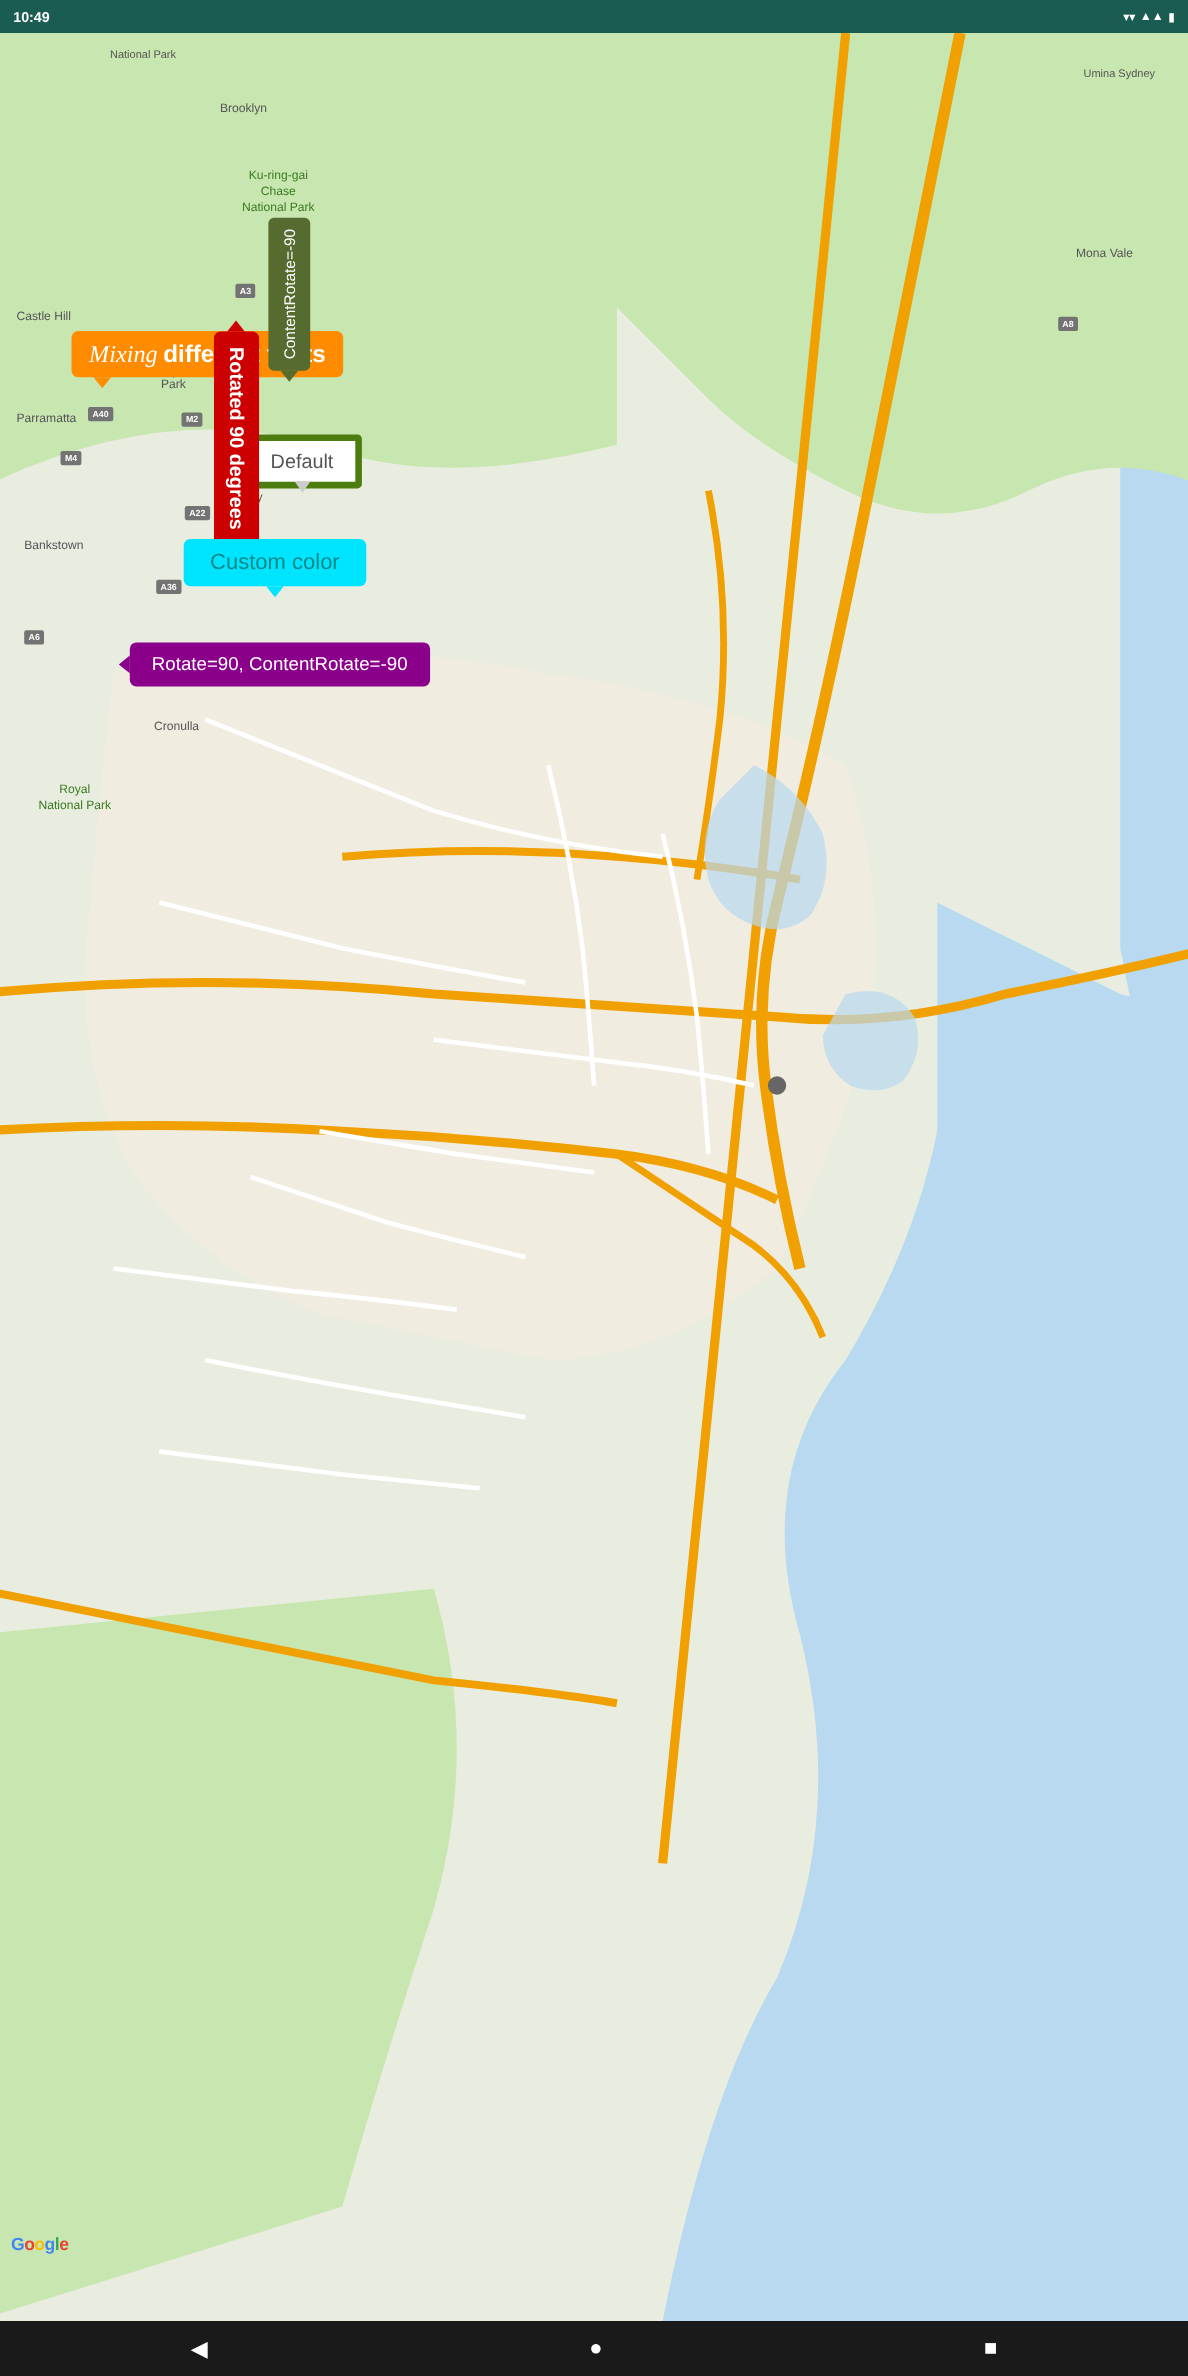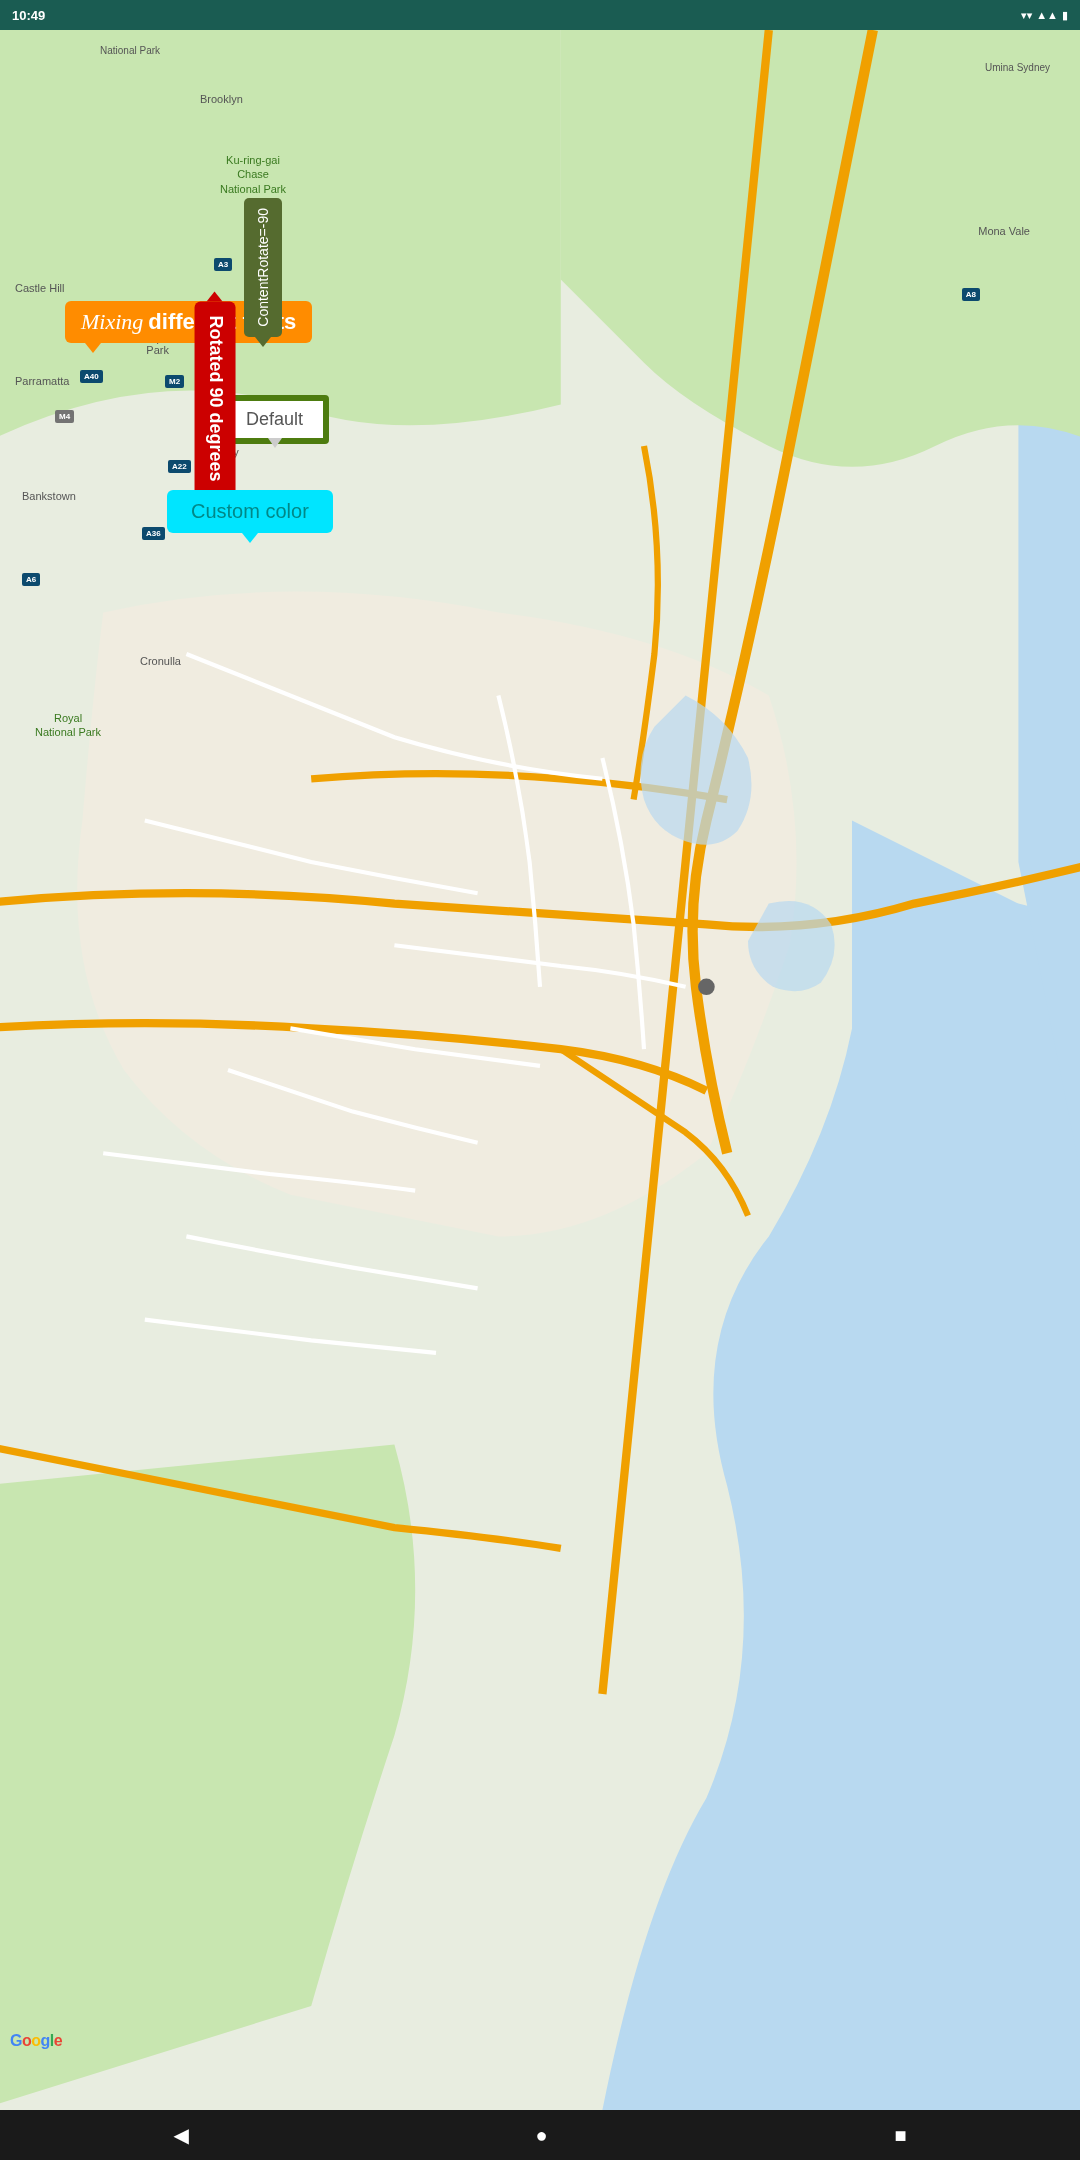--- a/index.html
+++ b/index.html
@@ -69,21 +69,21 @@
       position: absolute;
       color: #444;
       font-size: 10px;
       font-weight: 500;
       white-space: nowrap;
       text-align: center;
     }
 
     .map-road-badge {
       position: absolute;
-      background: #0c4a6e;
+      background: #737373;
       color: white;
       font-size: 8px;
       font-weight: bold;
       padding: 2px 4px;
       border-radius: 2px;
       white-space: nowrap;
     }
 
     
     .map-overlay {
@@ -408,20 +408,23 @@
     </div>
 
     <div class="label-rotated">
       <span>Rotated 90 degrees</span>
     </div>
 
     <div class="label-custom">
       <span>Custom color</span>
     </div>
 
+    <div class="label-rotate-content">
+      <span>Rotate=90, ContentRotate=-90</span>
+    </div>
 
   </div>
 
   <div class="google-logo">
     <span class="g-blue">G</span><span class="g-red">o</span><span class="g-yellow">o</span><span class="g-blue">g</span><span class="g-green">l</span><span class="g-red">e</span>
   </div>
 
 </div>
 
 <div class="nav-bar">

